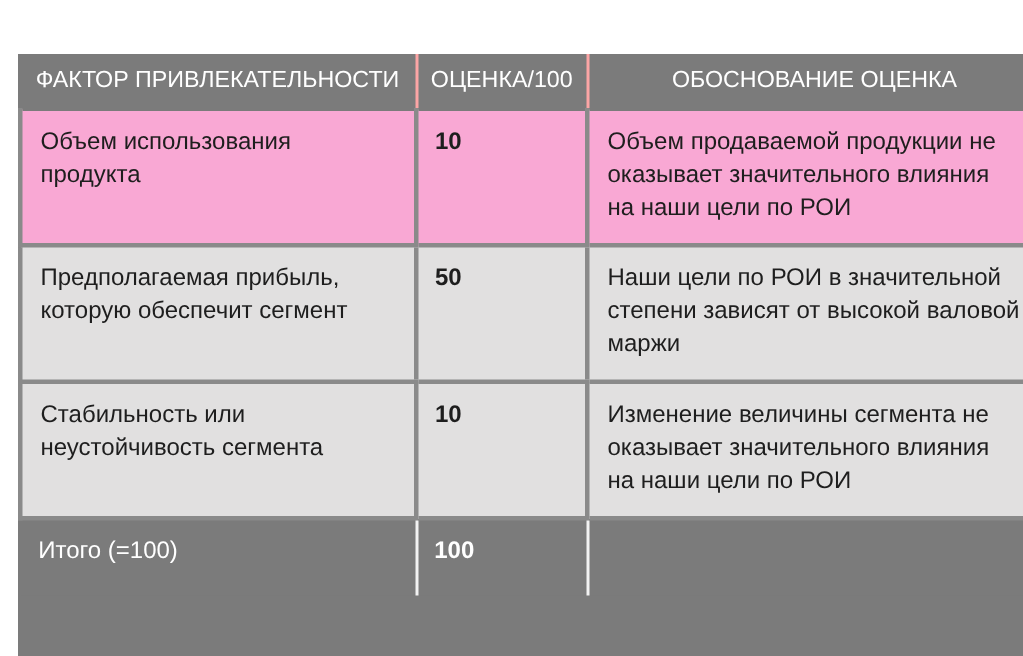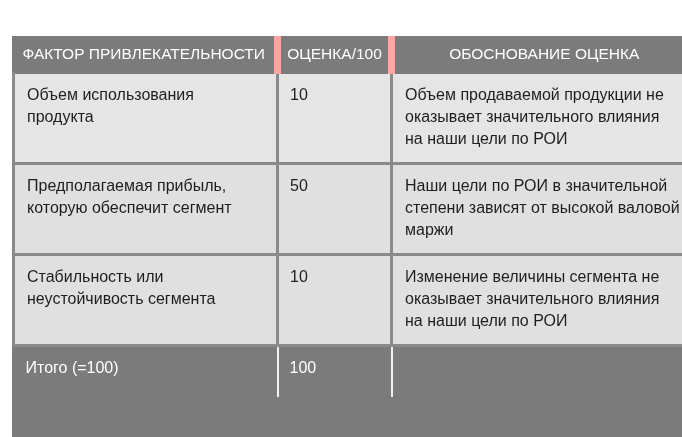--- a/index.html
+++ b/index.html
@@ -32,21 +32,21 @@
     col.c3 { width: 302px; }
     th {
       background: #7b7b7b;
       color: #ffffff;
       font-weight: normal;
       font-size: 15.5px;
       height: 36px;
       padding: 0;
       text-align: center;
       letter-spacing: 0;
-      border-left: 7px solid #fca5a5;
+      border-left: 2px solid #fca5a5;
       border-bottom: 2px solid #7b7b7b;
       white-space: nowrap;
     }
     th:first-child { border-left: none; }
     td {
       font-size: 16px;
       line-height: 22px;
       color: #1e1e1e;
       vertical-align: top;
       padding: 10px 12px 0 12px;
@@ -54,34 +54,34 @@
       border-left: 3px solid #8a8a8a;
       border-bottom: 3px solid #8a8a8a;
     }
     td:first-child {
       border-left: 3px solid #8a8a8a;
       padding-left: 12px;
     }
     td:last-child {
       border-right: 3px solid #eab308;
     }
-    tr.row-white td { background: #e5e5e5; }
+    tr.row-white td { background: #f9a8d4; }
     tr.row-gray td { background: #e1e0e0; }
     tr.row-total td {
       background: #7b7b7b;
       color: #ffffff;
       height: 40px;
       padding-top: 10px;
       padding-bottom: 0;
       border-left: 2px solid #f2f2f2;
       border-bottom: none;
       border-right: none;
     }
     tr.row-total td:first-child { border-left: none; }
-    td.score { padding-left: 11px; }
+    td.score { padding-left: 11px; font-weight: bold; }
   </style>
 </head>
 <body>
 
 <div class="table-wrap">
   <table>
     <colgroup>
       <col class="c1">
         <col class="c2">
         <col class="c3">

